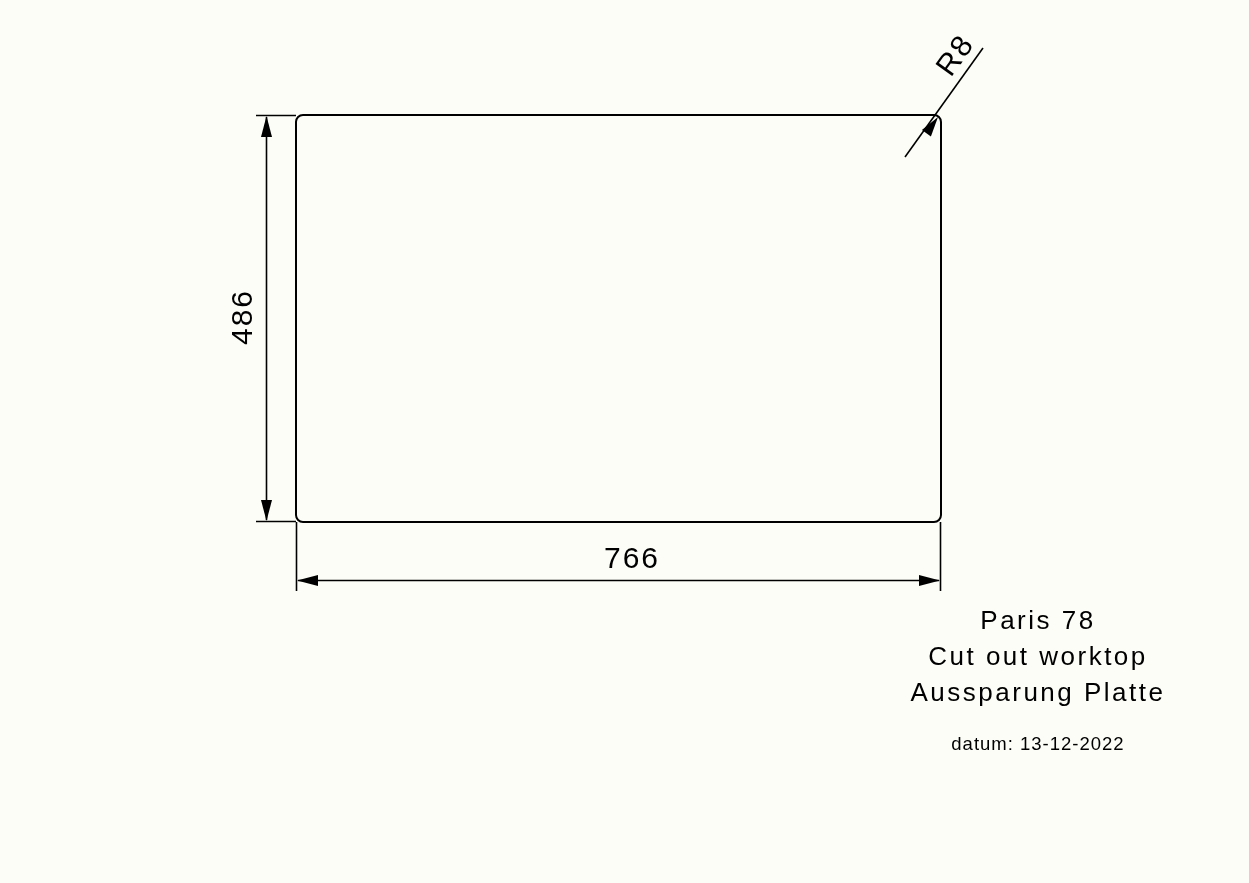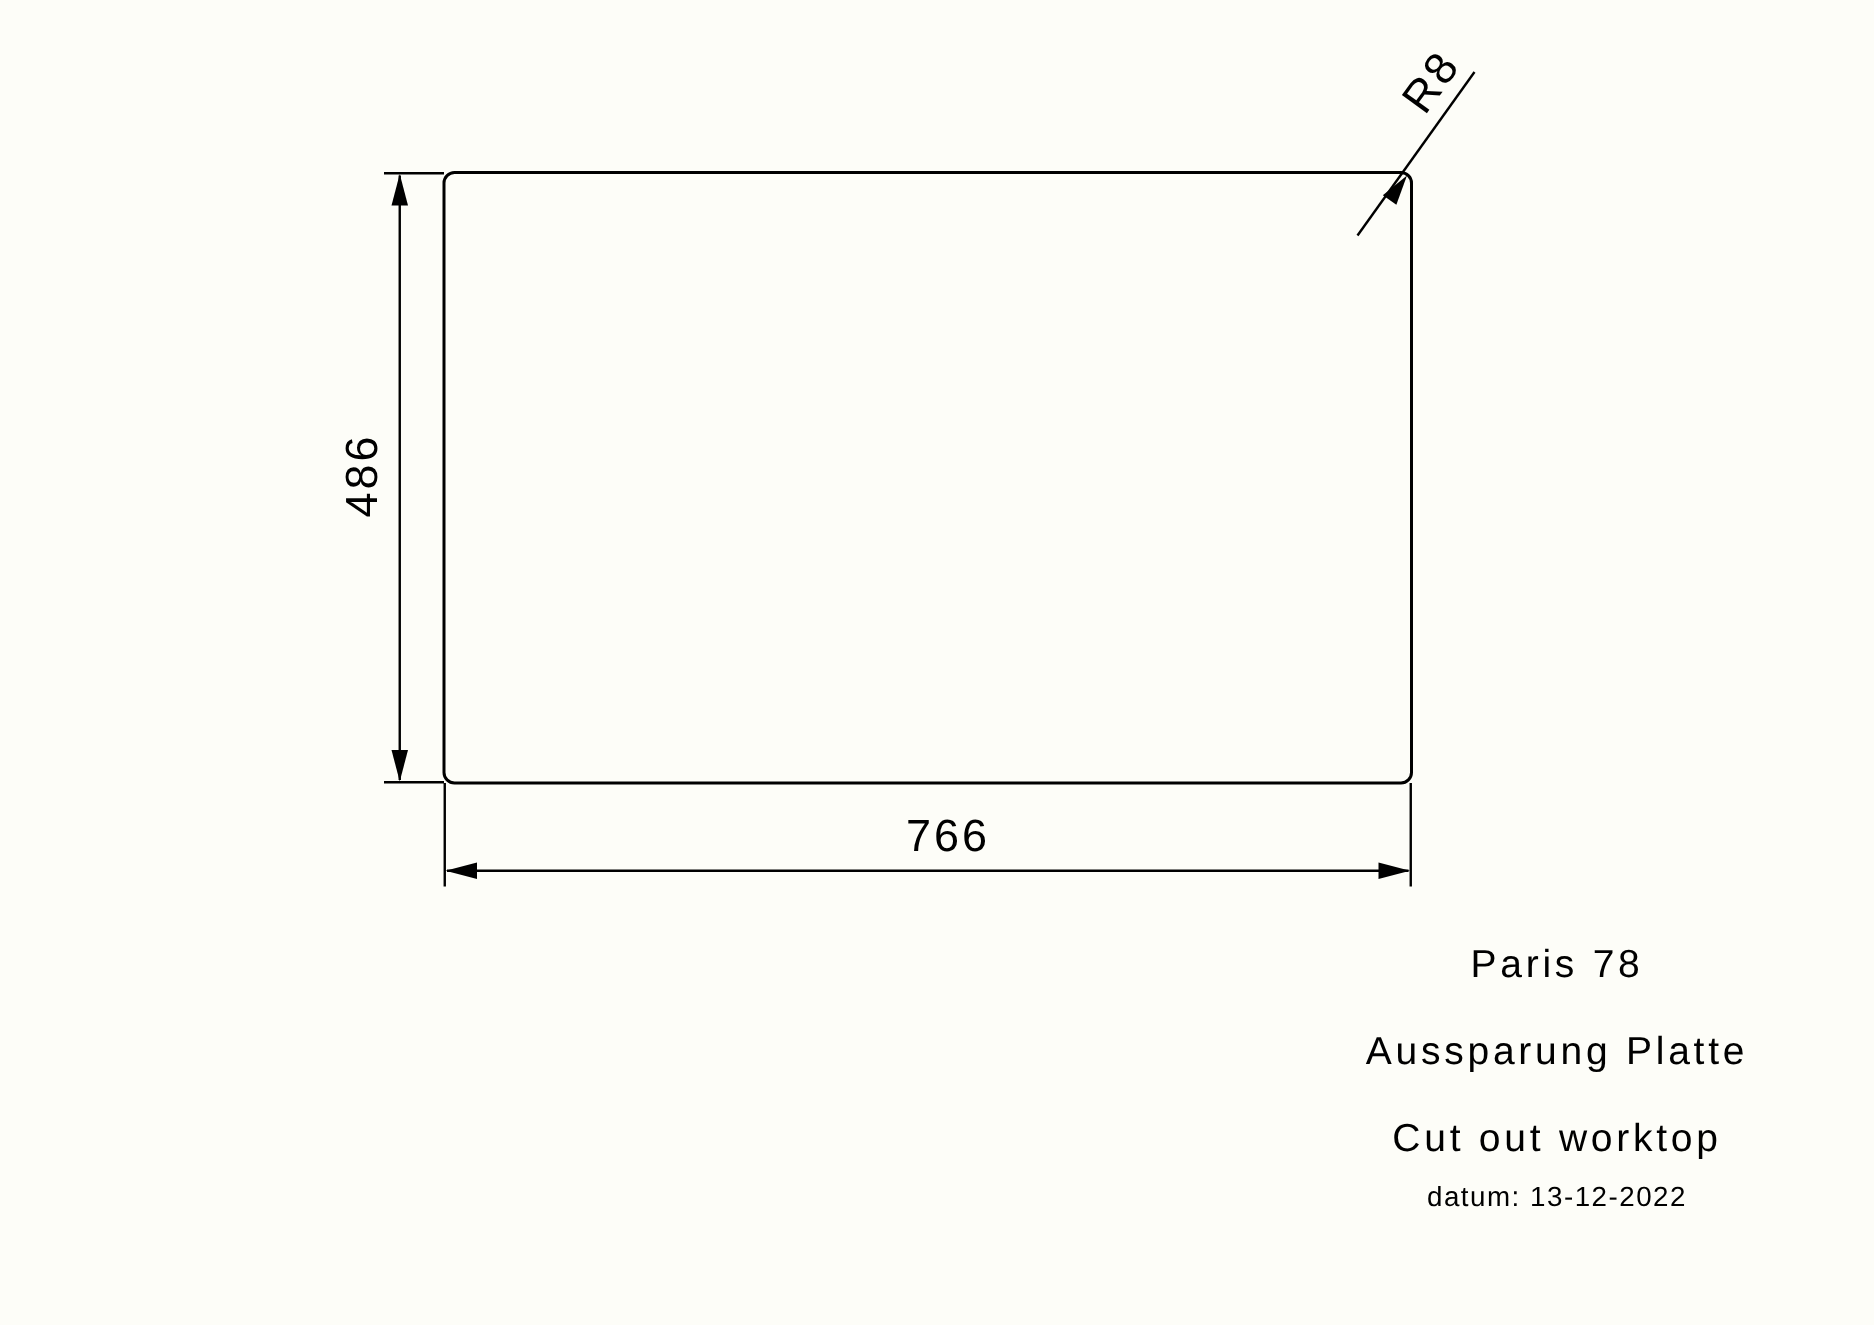--- a/index.html
+++ b/index.html
@@ -69,26 +69,25 @@
     left: 890px;
     top: 602px;
     width: 296px;
     text-align: center;
   }
   .title-line {
     font-size: 26px;
     line-height: 36px;
     letter-spacing: 2.5px;
     white-space: nowrap;
-    margin-top: 22px;
   }
   .datum-line {
     font-size: 18.5px;
     line-height: 19px;
-    margin-top: 12px;
+    margin-top: 24px;
     letter-spacing: 1px;
     white-space: nowrap;
   }
 </style>
 </head>
 <body>
 
 <div class="canvas">
 
   <svg class="drawing-svg" width="1249" height="883" viewBox="0 0 1249 883">
@@ -112,18 +111,18 @@
   </svg>
 
   <div class="dim-text dim-height">486</div>
 
   <div class="dim-text dim-width">766</div>
 
   <div class="dim-text dim-radius">R8</div>
 
   <div class="title-block">
     <div class="title-line">Paris 78</div>
+    <div class="title-line">Cut out worktop</div>
     <div class="title-line">Aussparung Platte</div>
-    <div class="title-line">Cut out worktop</div>
     <div class="datum-line">datum: 13-12-2022</div>
   </div>
 
 </div>
 
 </body></html>

